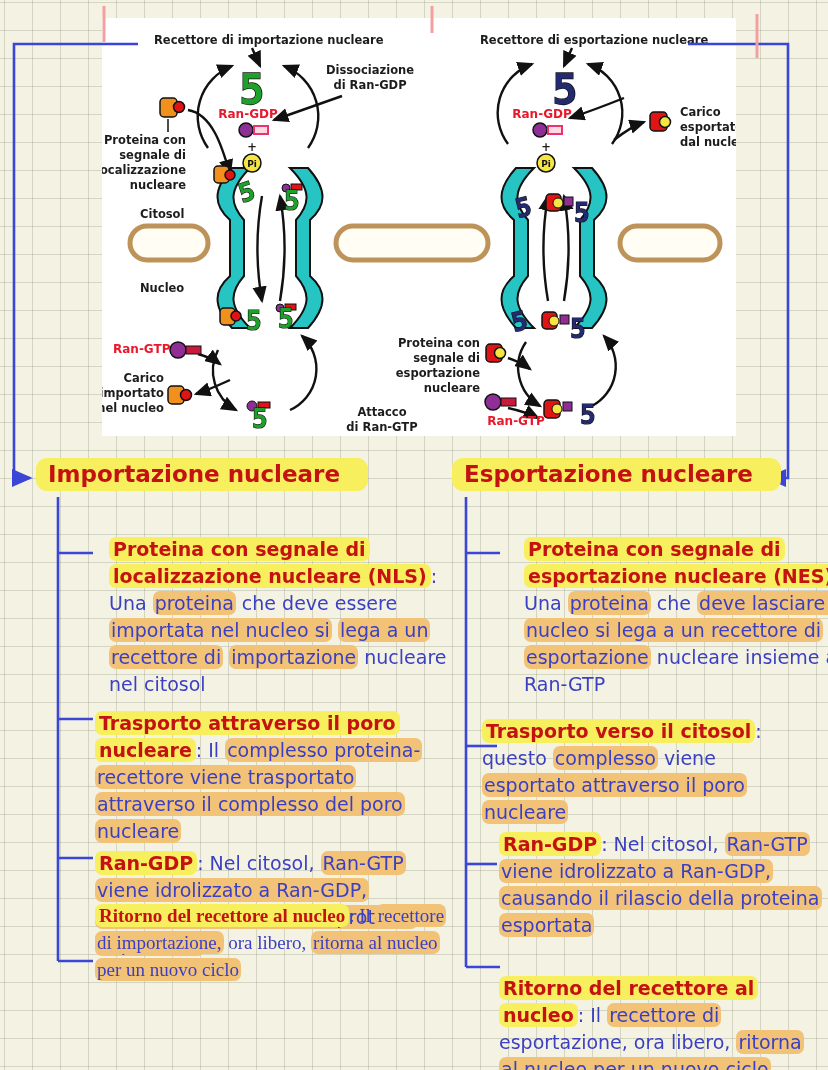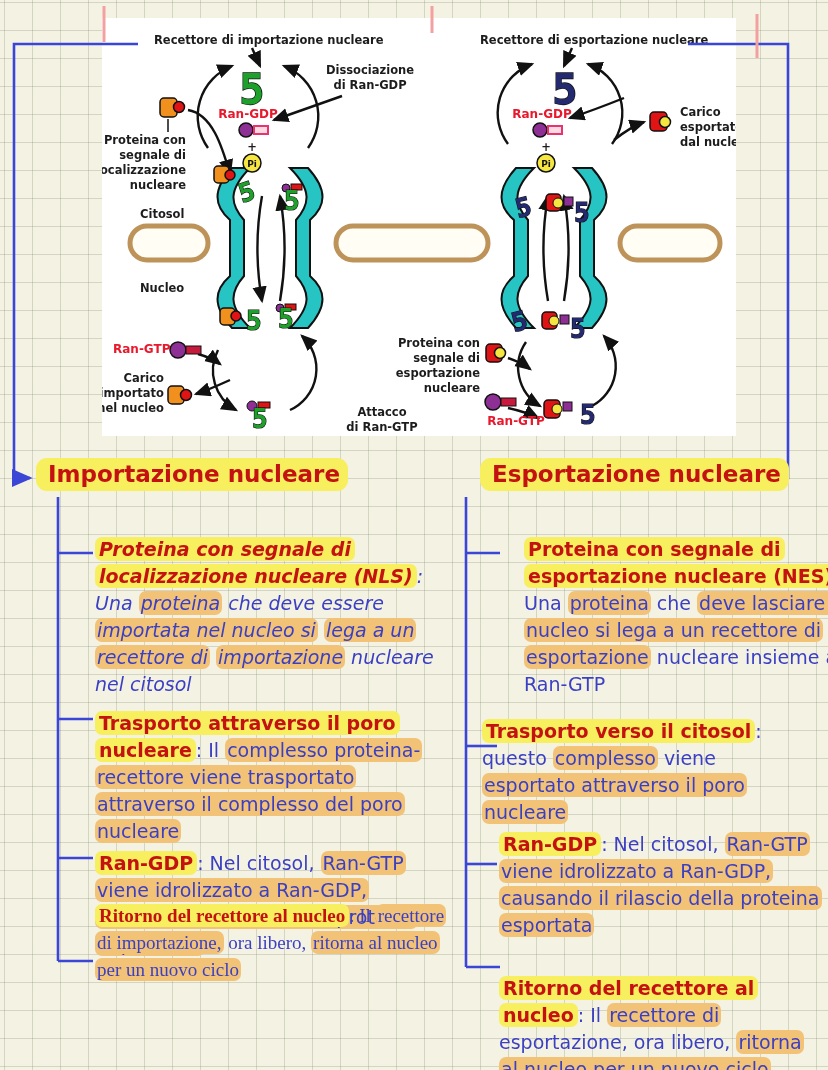--- a/index.html
+++ b/index.html
@@ -7,21 +7,21 @@
     background-color:#f4f2e3;
     background-image:
       linear-gradient(to right, rgba(130,135,110,0.28) 1px, transparent 1px),
       linear-gradient(to bottom, rgba(130,135,110,0.28) 1px, transparent 1px);
     background-size:28px 28px;
     background-position:4px 2px;
     font-family:"DejaVu Sans",sans-serif;}
   .panel{position:absolute;left:102px;top:18px;width:634px;height:418px;background:#ffffff;}
   .overlay{position:absolute;left:0;top:0;width:828px;height:1070px;pointer-events:none;}
   .heading{position:absolute;font-size:23px;font-weight:bold;color:#c41212;
-    background:#f8ef5e;padding:3px 8px 4px 12px;border-radius:11px;white-space:nowrap;}
+    background:#f8ef5e;padding:3px 28px 4px 12px;border-radius:11px;white-space:nowrap;}
   .item{position:absolute;font-size:19px;line-height:27px;color:#3a3fc4;}
   .term{color:#c41212;font-weight:bold;background:#f8ef5e;border-radius:7px;padding:1px 4px;
     box-decoration-break:clone;-webkit-box-decoration-break:clone;}
   .colon{color:#3a3fc4;}
   .hl{background:#f2c277;border-radius:7px;padding:1px 2px;
     box-decoration-break:clone;-webkit-box-decoration-break:clone;}
   .dlab{font:700 11.5px "DejaVu Sans",sans-serif;fill:#1c1c1c;}
   .dred{font:700 12px "DejaVu Sans",sans-serif;fill:#e8192c;}
   .glyph{font:700 42px "DejaVu Sans Mono",monospace;paint-order:stroke;stroke:#111;stroke-width:1.4px;}
   .glyph-sm{font:700 26px "DejaVu Sans Mono",monospace;paint-order:stroke;stroke:#111;stroke-width:1.2px;}
@@ -252,23 +252,23 @@
     <path d="M466,967 H500"></path>
   </g>
   <g stroke="#f2a0a0" stroke-width="3">
     <path d="M104,6 V42"></path>
     <path d="M432,6 V33"></path>
     <path d="M757,14 V58"></path>
   </g>
 </svg>
 
 <div class="heading" style="left:36px;top:458px;">Importazione nucleare</div>
-<div class="heading" style="left:480px;top:458px;">Esportazione nucleare</div>
-
-<div class="item" style="left:95px;top:536px;width:352px;font-style:italic;">
+<div class="heading" style="left:452px;top:458px;">Esportazione nucleare</div>
+
+<div class="item" style="left:109px;top:536px;width:352px;">
   <span class="term">Proteina con segnale di localizzazione nucleare (NLS)</span><span class="colon">: </span><span><span>Una </span><span class="hl">proteina</span><span> che deve essere </span><span class="hl">importata nel nucleo si</span><span> </span><span class="hl">lega a un recettore di</span><span> </span><span class="hl">importazione</span><span> nucleare nel citosol</span></span>
 </div>
 <div class="item" style="left:95px;top:710px;width:352px;">
   <span class="term">Trasporto attraverso il poro nucleare</span><span class="colon">: </span><span><span>Il </span><span class="hl">complesso proteina-recettore viene trasportato attraverso il complesso del poro nucleare</span></span>
 </div>
 <div class="item" style="left:95px;top:850px;width:360px;">
   <span class="term">Ran-GDP</span><span class="colon">: </span><span><span>Nel citosol, </span><span class="hl">Ran-GTP viene idrolizzato a Ran-GDP, causando il rilascio della proteina importante</span></span>
 </div>
 <div class="item" style="left:95px;top:902px;width:352px;font-family:Liberation Serif, serif;">
   <span class="term">Ritorno del recettore al nucleo</span><span class="colon">: </span><span><span>Il </span><span class="hl">recettore di importazione,</span><span> ora libero, </span><span class="hl">ritorna al nucleo per un nuovo ciclo</span></span>

